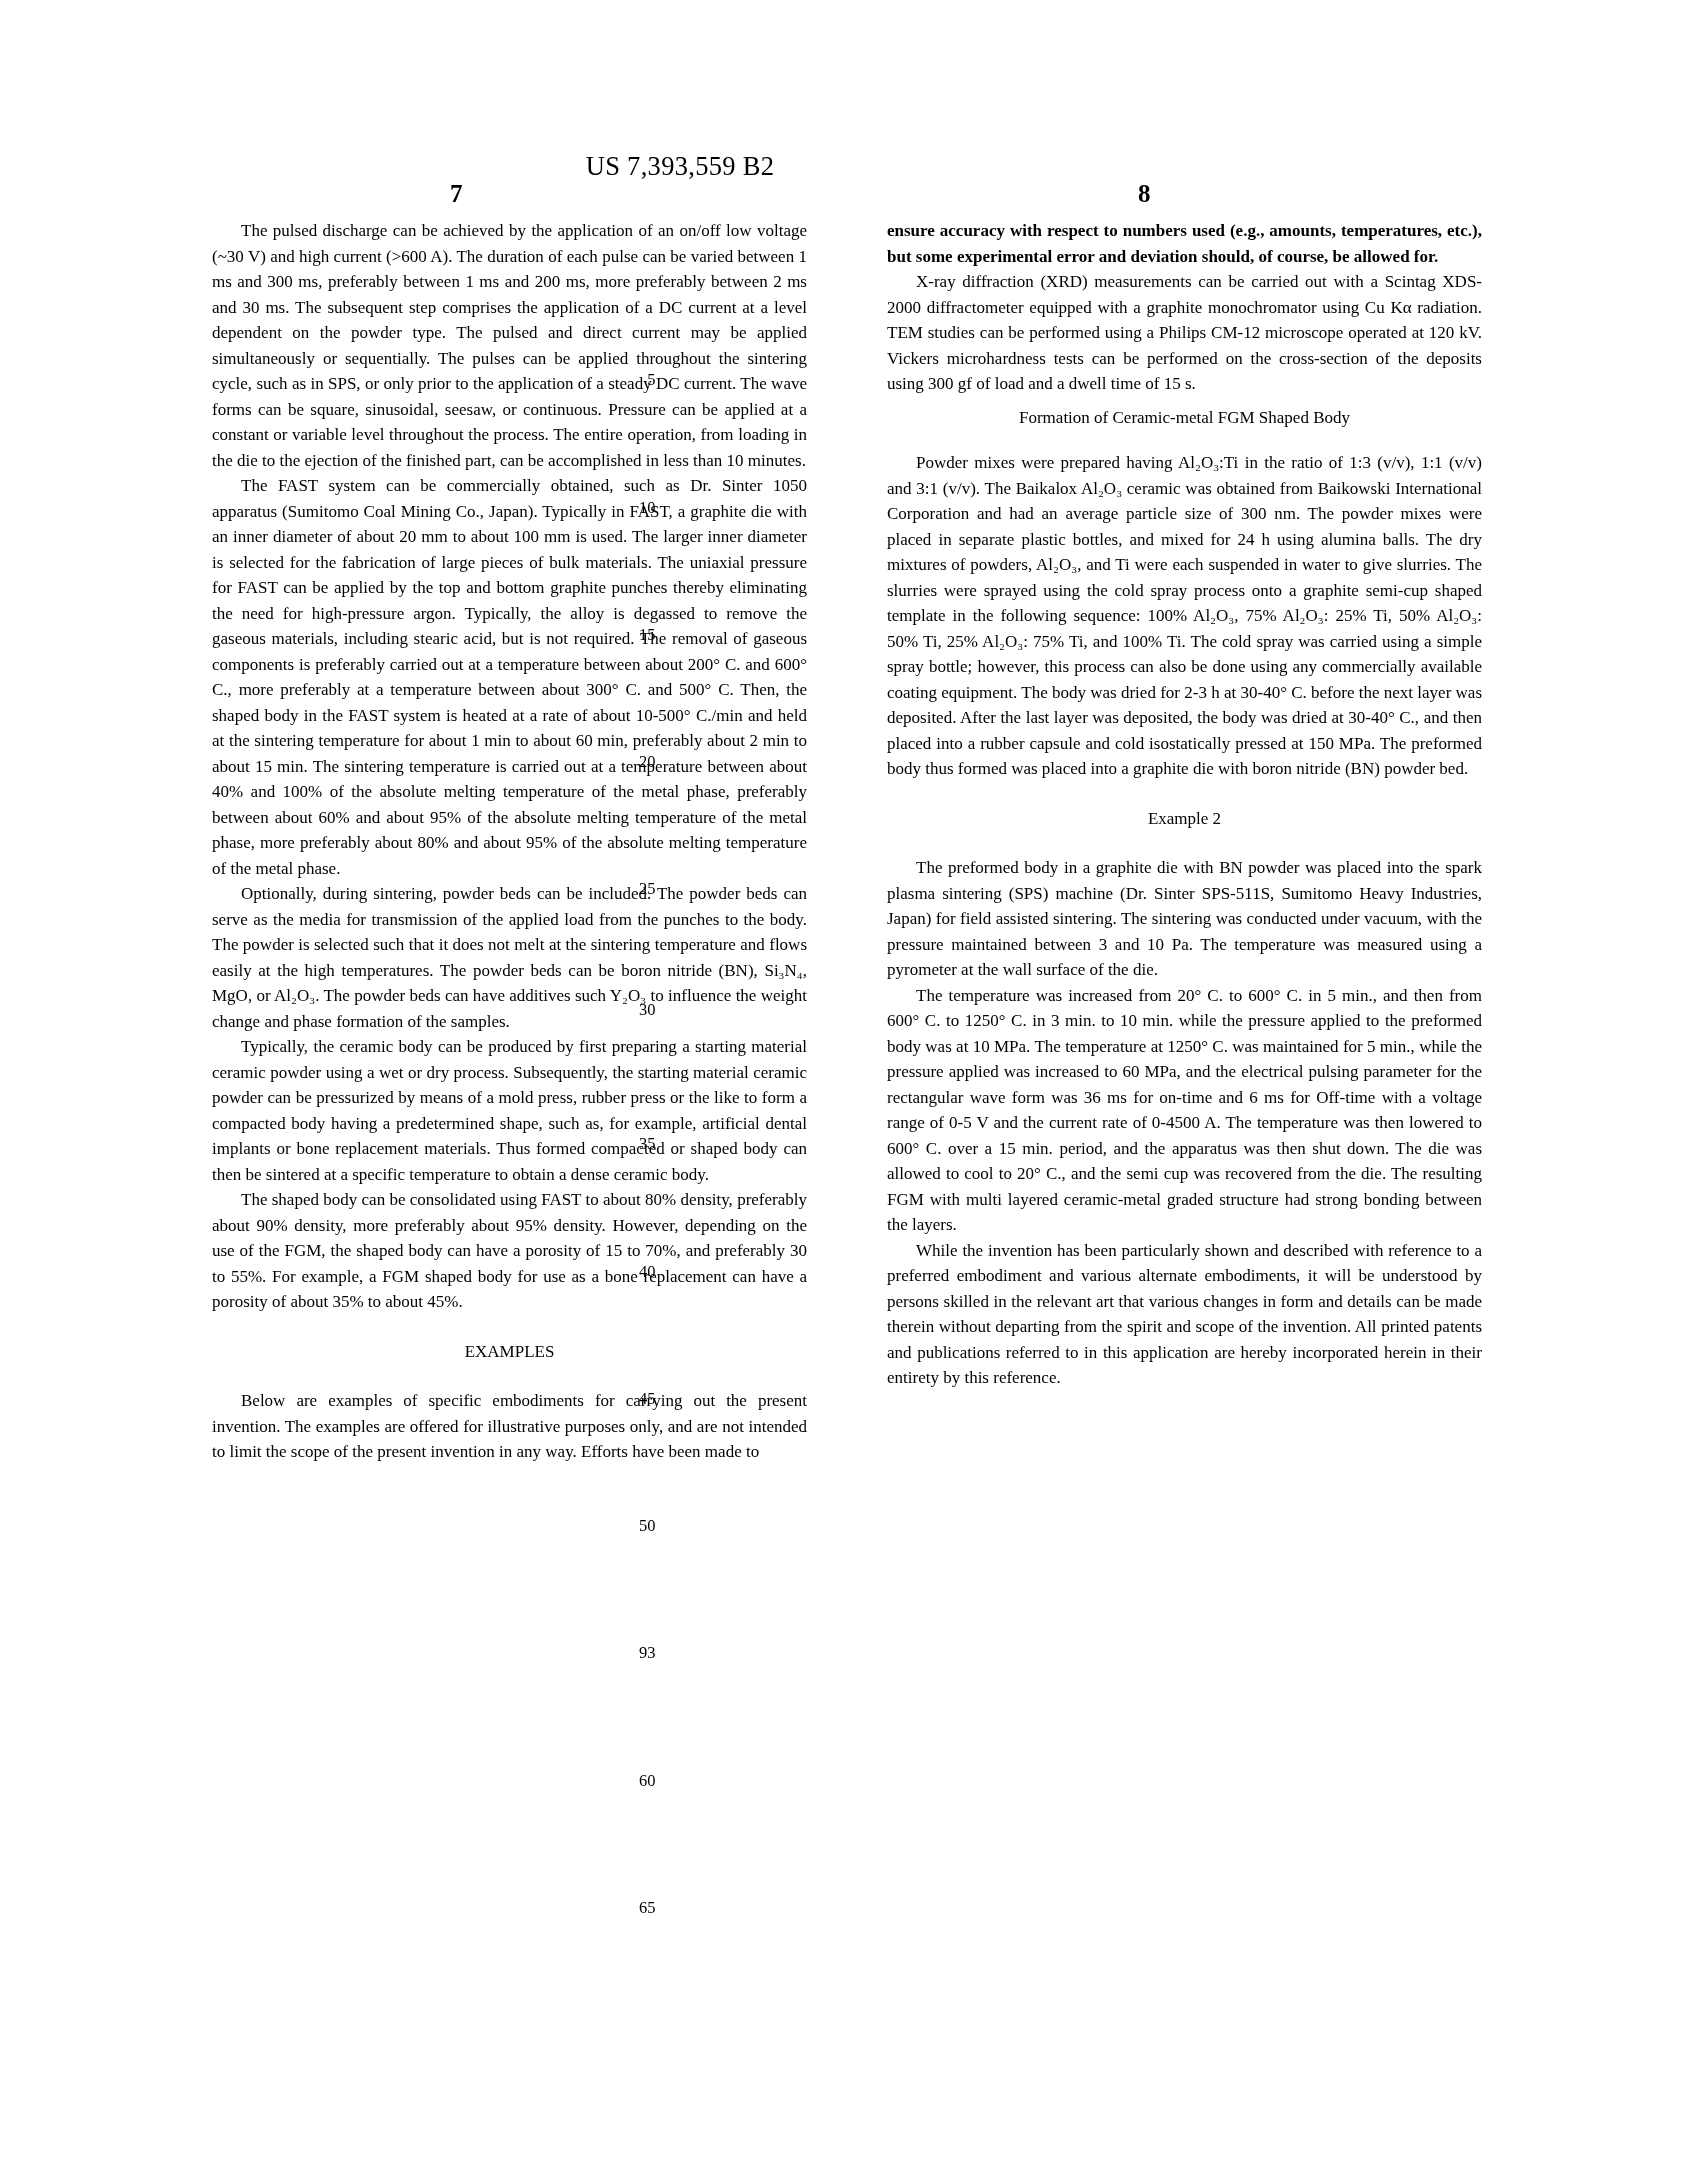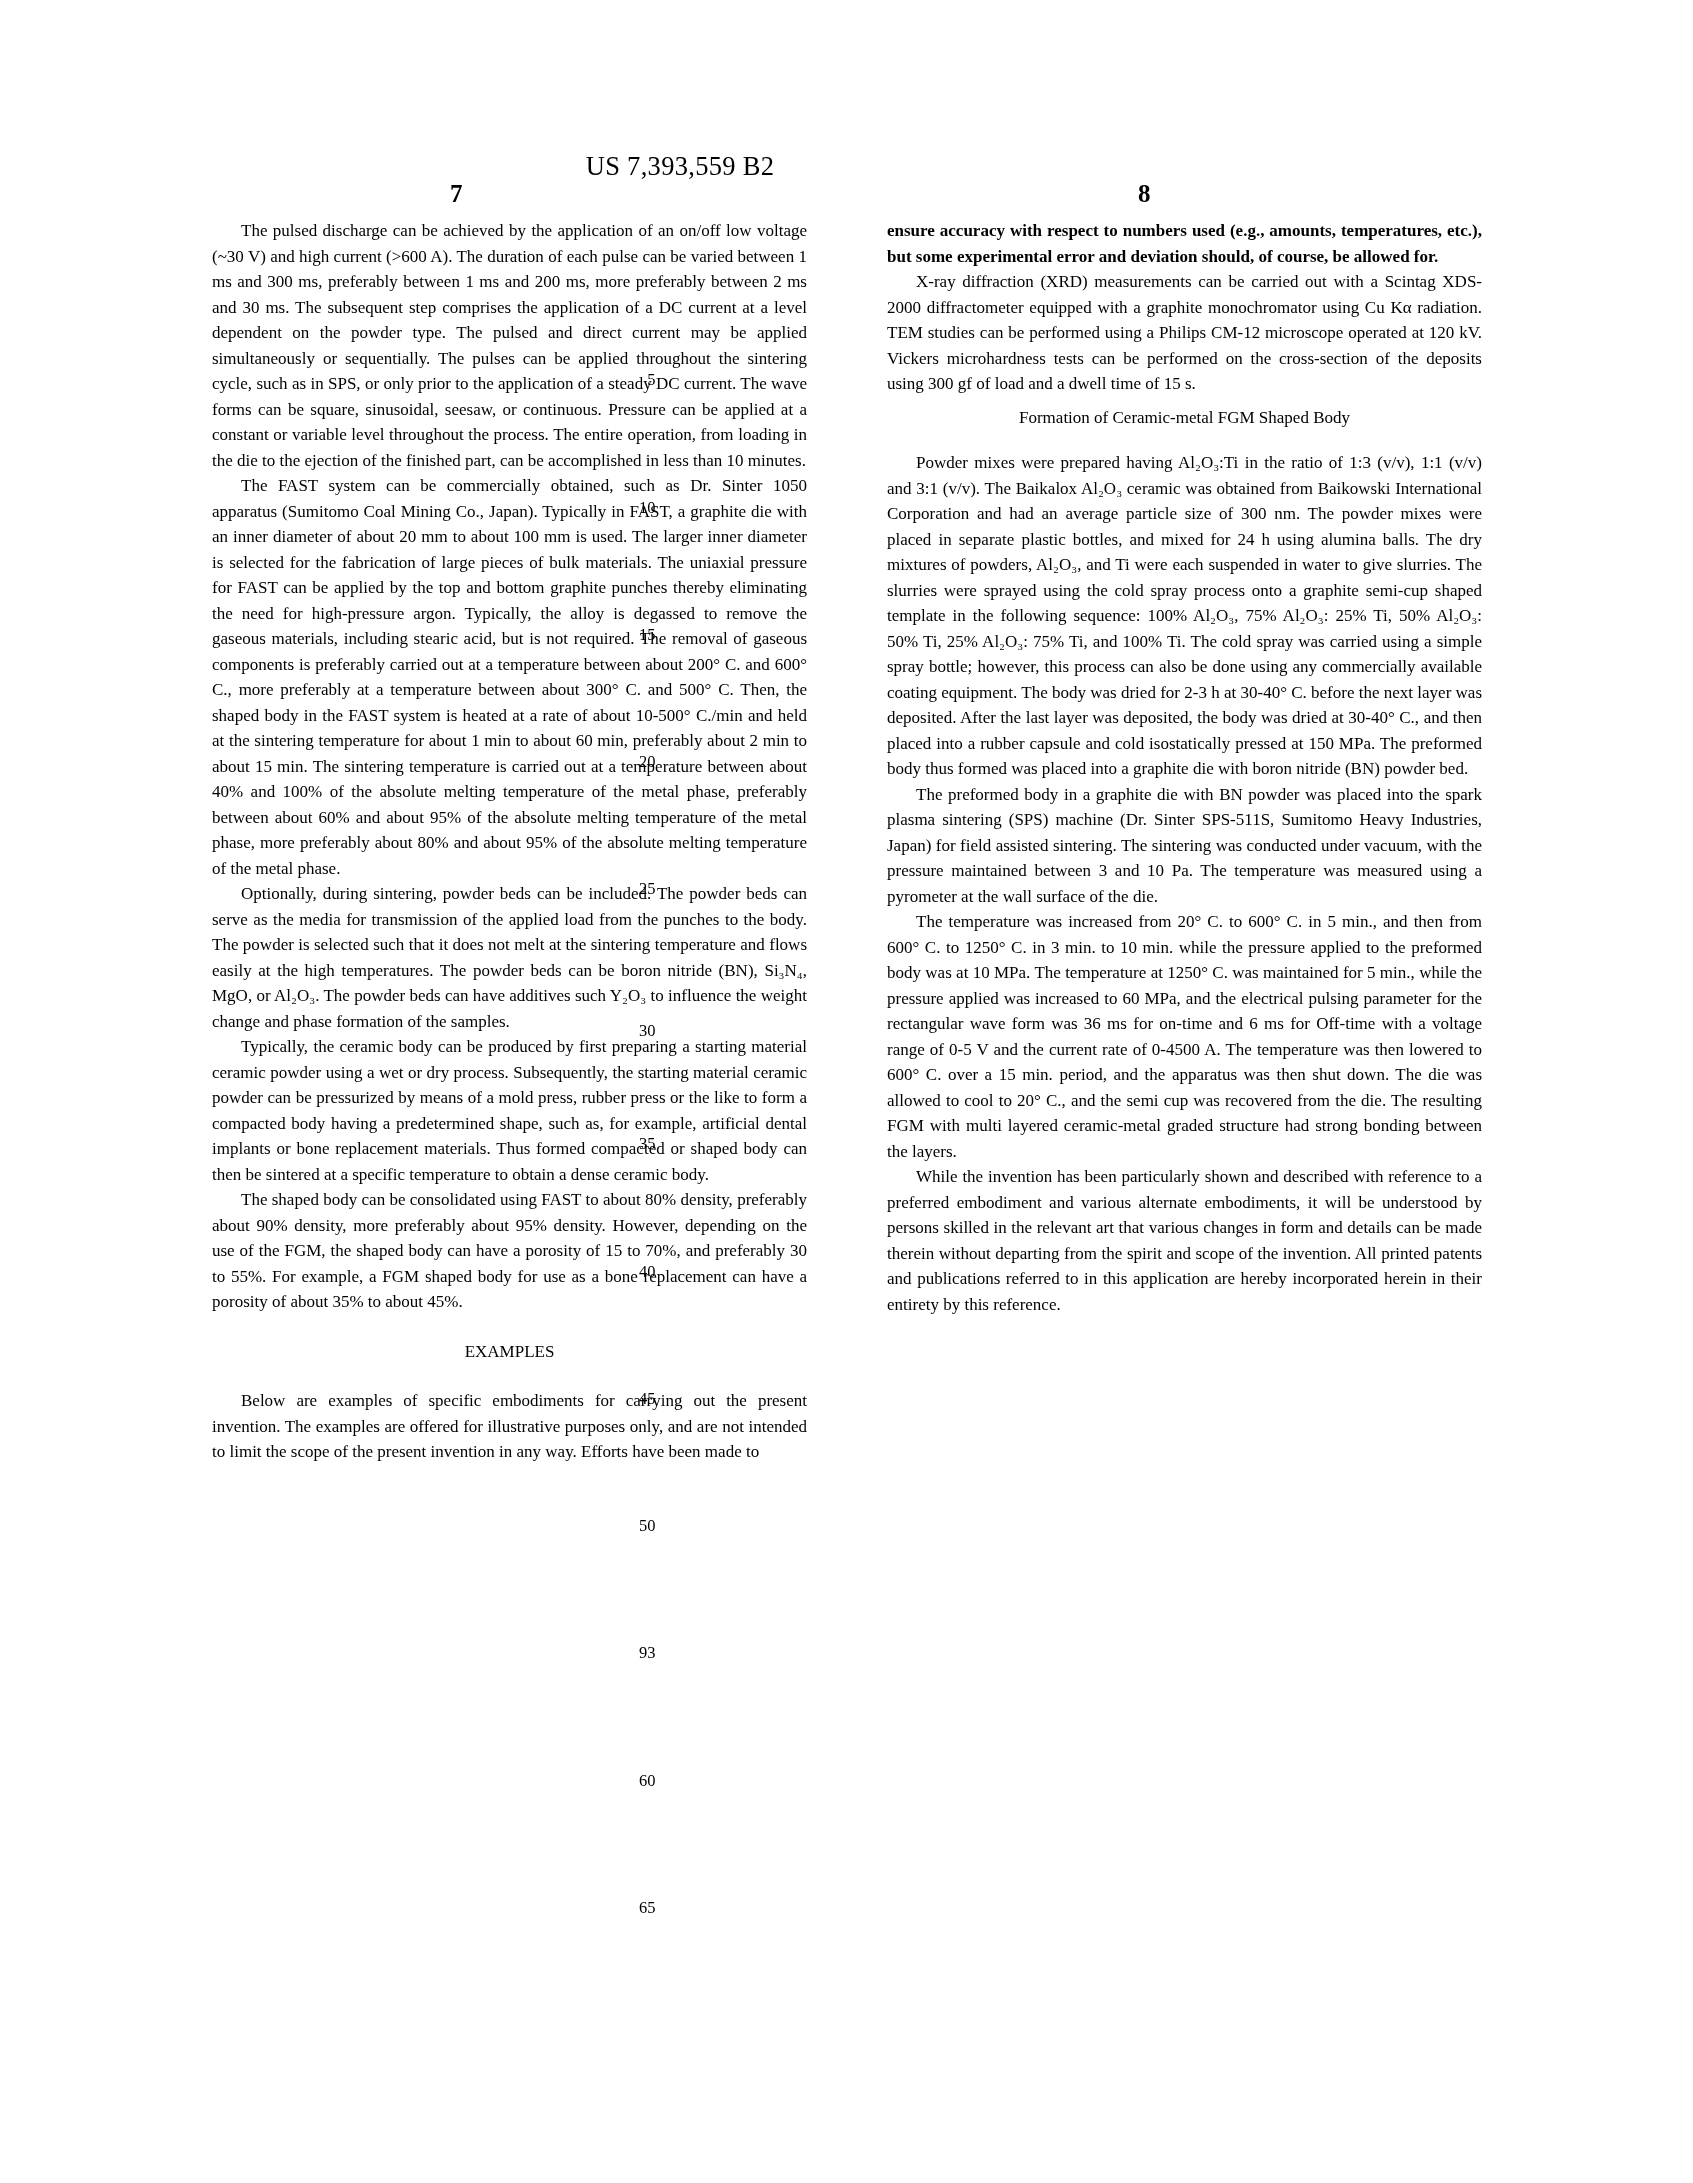--- a/index.html
+++ b/index.html
@@ -104,21 +104,21 @@
     <div class="col-header left">7</div>
     <div class="col-header right">8</div>
   </div>
 
   <div class="linenos" id="linenos">
       <div class="lineno" style="top: 149px;">5</div>
       <div class="lineno" style="top: 277px;">10</div>
       <div class="lineno" style="top: 404px;">15</div>
       <div class="lineno" style="top: 531px;">20</div>
       <div class="lineno" style="top: 658px;">25</div>
-      <div class="lineno" style="top: 800px;">30</div>
+      <div class="lineno" style="top: 779px;">30</div>
       <div class="lineno" style="top: 913px;">35</div>
       <div class="lineno" style="top: 1041px;">40</div>
       <div class="lineno" style="top: 1168px;">45</div>
       <div class="lineno" style="top: 1295px;">50</div>
       <div class="lineno" style="top: 1422px;">93</div>
       <div class="lineno" style="top: 1550px;">60</div>
       <div class="lineno" style="top: 1677px;">65</div>
     </div>
 
   <div class="columns">
@@ -131,20 +131,21 @@
       <p>The shaped body can be consolidated using FAST to about 80% density, preferably about 90% density, more preferably about 95% density. However, depending on the use of the FGM, the shaped body can have a porosity of 15 to 70%, and preferably 30 to 55%. For example, a FGM shaped body for use as a bone replacement can have a porosity of about 35% to about 45%.</p>
       <p class="center">EXAMPLES</p>
       <p>Below are examples of specific embodiments for carrying out the present invention. The examples are offered for illustrative purposes only, and are not intended to limit the scope of the present invention in any way. Efforts have been made to</p>
     </div>
 
     <div class="col right">
       <p class="noindent">ensure accuracy with respect to numbers used (e.g., amounts, temperatures, etc.), but some experimental error and deviation should, of course, be allowed for.</p>
       <p>X-ray diffraction (XRD) measurements can be carried out with a Scintag XDS-2000 diffractometer equipped with a graphite monochromator using Cu Kα radiation. TEM studies can be performed using a Philips CM-12 microscope operated at 120 kV. Vickers microhardness tests can be performed on the cross-section of the deposits using 300 gf of load and a dwell time of 15 s.</p>
       <p class="center tight">Formation of Ceramic-metal FGM Shaped Body</p>
       <p>Powder mixes were prepared having Al₂O₃:Ti in the ratio of 1:3 (v/v), 1:1 (v/v) and 3:1 (v/v). The Baikalox Al₂O₃ ceramic was obtained from Baikowski International Corporation and had an average particle size of 300 nm. The powder mixes were placed in separate plastic bottles, and mixed for 24 h using alumina balls. The dry mixtures of powders, Al₂O₃, and Ti were each suspended in water to give slurries. The slurries were sprayed using the cold spray process onto a graphite semi-cup shaped template in the following sequence: 100% Al₂O₃, 75% Al₂O₃: 25% Ti, 50% Al₂O₃: 50% Ti, 25% Al₂O₃: 75% Ti, and 100% Ti. The cold spray was carried using a simple spray bottle; however, this process can also be done using any commercially available coating equipment. The body was dried for 2-3 h at 30-40° C. before the next layer was deposited. After the last layer was deposited, the body was dried at 30-40° C., and then placed into a rubber capsule and cold isostatically pressed at 150 MPa. The preformed body thus formed was placed into a graphite die with boron nitride (BN) powder bed.</p>
+      <p class="center">Example 2</p>
       <p>The preformed body in a graphite die with BN powder was placed into the spark plasma sintering (SPS) machine (Dr. Sinter SPS-511S, Sumitomo Heavy Industries, Japan) for field assisted sintering. The sintering was conducted under vacuum, with the pressure maintained between 3 and 10 Pa. The temperature was measured using a pyrometer at the wall surface of the die.</p>
       <p>The temperature was increased from 20° C. to 600° C. in 5 min., and then from 600° C. to 1250° C. in 3 min. to 10 min. while the pressure applied to the preformed body was at 10 MPa. The temperature at 1250° C. was maintained for 5 min., while the pressure applied was increased to 60 MPa, and the electrical pulsing parameter for the rectangular wave form was 36 ms for on-time and 6 ms for Off-time with a voltage range of 0-5 V and the current rate of 0-4500 A. The temperature was then lowered to 600° C. over a 15 min. period, and the apparatus was then shut down. The die was allowed to cool to 20° C., and the semi cup was recovered from the die. The resulting FGM with multi layered ceramic-metal graded structure had strong bonding between the layers.</p>
       <p>While the invention has been particularly shown and described with reference to a preferred embodiment and various alternate embodiments, it will be understood by persons skilled in the relevant art that various changes in form and details can be made therein without departing from the spirit and scope of the invention. All printed patents and publications referred to in this application are hereby incorporated herein in their entirety by this reference.</p>
     </div>
 
   </div>
 </div>
 
 
 </body></html>

